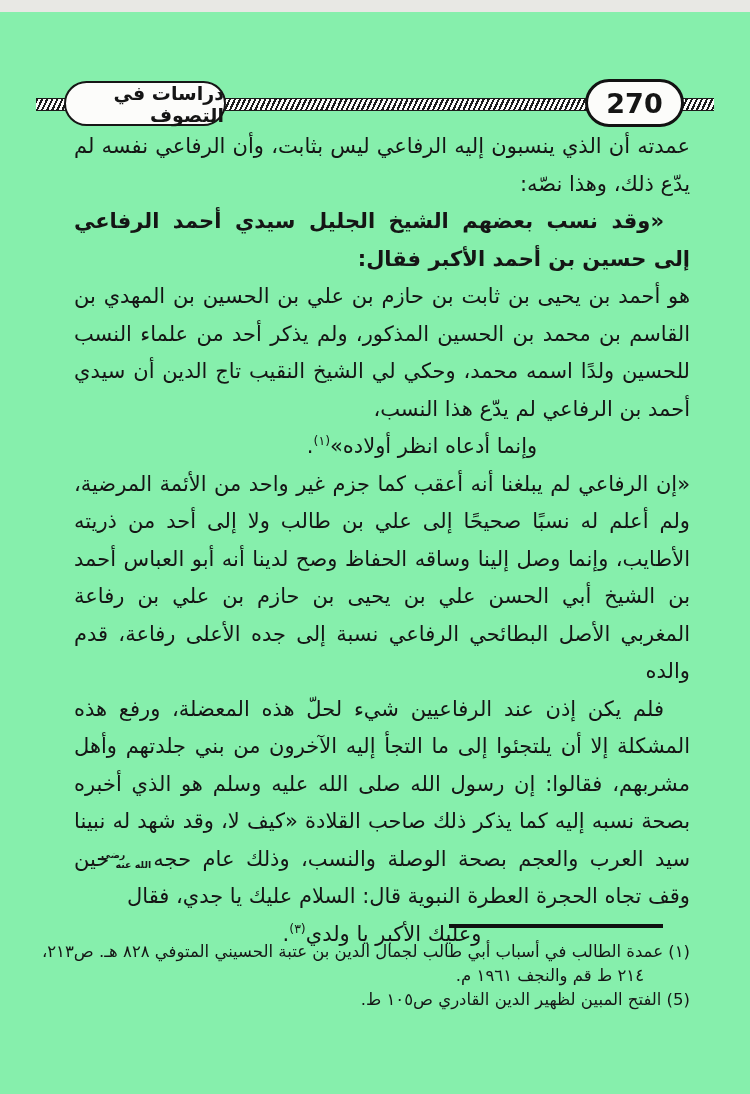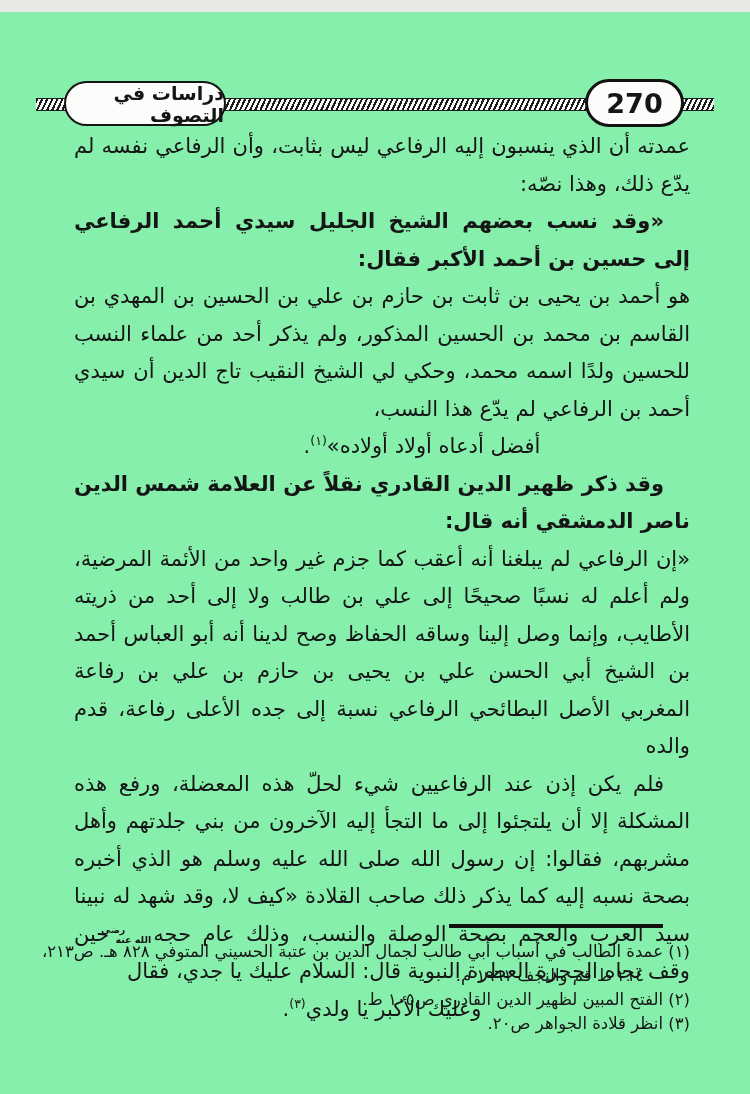--- a/index.html
+++ b/index.html
@@ -89,29 +89,27 @@
     </div>
     <div class="pill num-pill">
       <span>270</span>
     </div>
   </header>
 
   <main class="body-text">
     <p>عمدته أن الذي ينسبون إليه الرفاعي ليس بثابت، وأن الرفاعي نفسه لم يدّع ذلك، وهذا نصّه:</p>
     <p class="bold indent">«وقد نسب بعضهم الشيخ الجليل سيدي أحمد الرفاعي إلى حسين بن أحمد الأكبر فقال:</p>
     <p>هو أحمد بن يحيى بن ثابت بن حازم بن علي بن الحسين بن المهدي بن القاسم بن محمد بن الحسين المذكور، ولم يذكر أحد من علماء النسب للحسين ولدًا اسمه محمد، وحكي لي الشيخ النقيب تاج الدين أن سيدي أحمد بن الرفاعي لم يدّع هذا النسب،</p>
-    <p class="center shift-r-sm"><span>أفضل أدعاه أولاد أولاده»</span><sup class="fn-marker">(١)</sup><span>.</span></p>
-    <p class="bold indent">وقد ذكر ظهير الدين القادري نقلاً عن العلامة شمس الدين ناصر الدمشقي أنه قال:</p>
+    <p class="center shift-r-sm"><span>وإنما أدعاه انظر أولاده»</span><sup class="fn-marker">(١)</sup><span>.</span></p>
     <p>«إن الرفاعي لم يبلغنا أنه أعقب كما جزم غير واحد من الأئمة المرضية، ولم أعلم له نسبًا صحيحًا إلى علي بن طالب ولا إلى أحد من ذريته الأطايب، وإنما وصل إلينا وساقه الحفاظ وصح لدينا أنه أبو العباس أحمد بن الشيخ أبي الحسن علي بن يحيى بن حازم بن علي بن رفاعة المغربي الأصل البطائحي الرفاعي نسبة إلى جده الأعلى رفاعة، قدم والده</p>
     <p class="indent"><span>فلم يكن إذن عند الرفاعيين شيء لحلّ هذه المعضلة، ورفع هذه المشكلة إلا أن يلتجئوا إلى ما التجأ إليه الآخرون من بني جلدتهم وأهل مشربهم، فقالوا: إن رسول الله صلى الله عليه وسلم هو الذي أخبره بصحة نسبه إليه كما يذكر ذلك صاحب القلادة «كيف لا، وقد شهد له نبينا سيد العرب والعجم بصحة الوصلة والنسب، وذلك عام حجه</span><span class="ligature">رضي الله عنه</span><span>حين وقف تجاه الحجرة العطرة النبوية قال: السلام عليك يا جدي، فقال</span></p>
     <p class="center"><span>وعليك الأكبر يا ولدي</span><sup class="fn-marker">(٣)</sup><span>.</span></p>
   </main>
 
   <footer class="footnotes">
     <div class="fn-sep"></div>
     <p class="footnote">(١) عمدة الطالب في أسباب أبي طالب لجمال الدين بن عتبة الحسيني المتوفي ٨٢٨ هـ. ص٢١٣، ٢١٤ ط قم والنجف ١٩٦١ م.</p>
-    <p class="footnote">(٢) الفتح المبين لظهير الدين القادري ص١٠٥ ط.</p>
-    <p class="footnote">(٣) انظر قلادة الجواهر ص٢٠.</p>
+    <p class="footnote">(5) الفتح المبين لظهير الدين القادري ص١٠٥ ط.</p>
   </footer>
 
   <div class="bottom-band hatch"></div>
 
 </div>
 
 </body></html>

